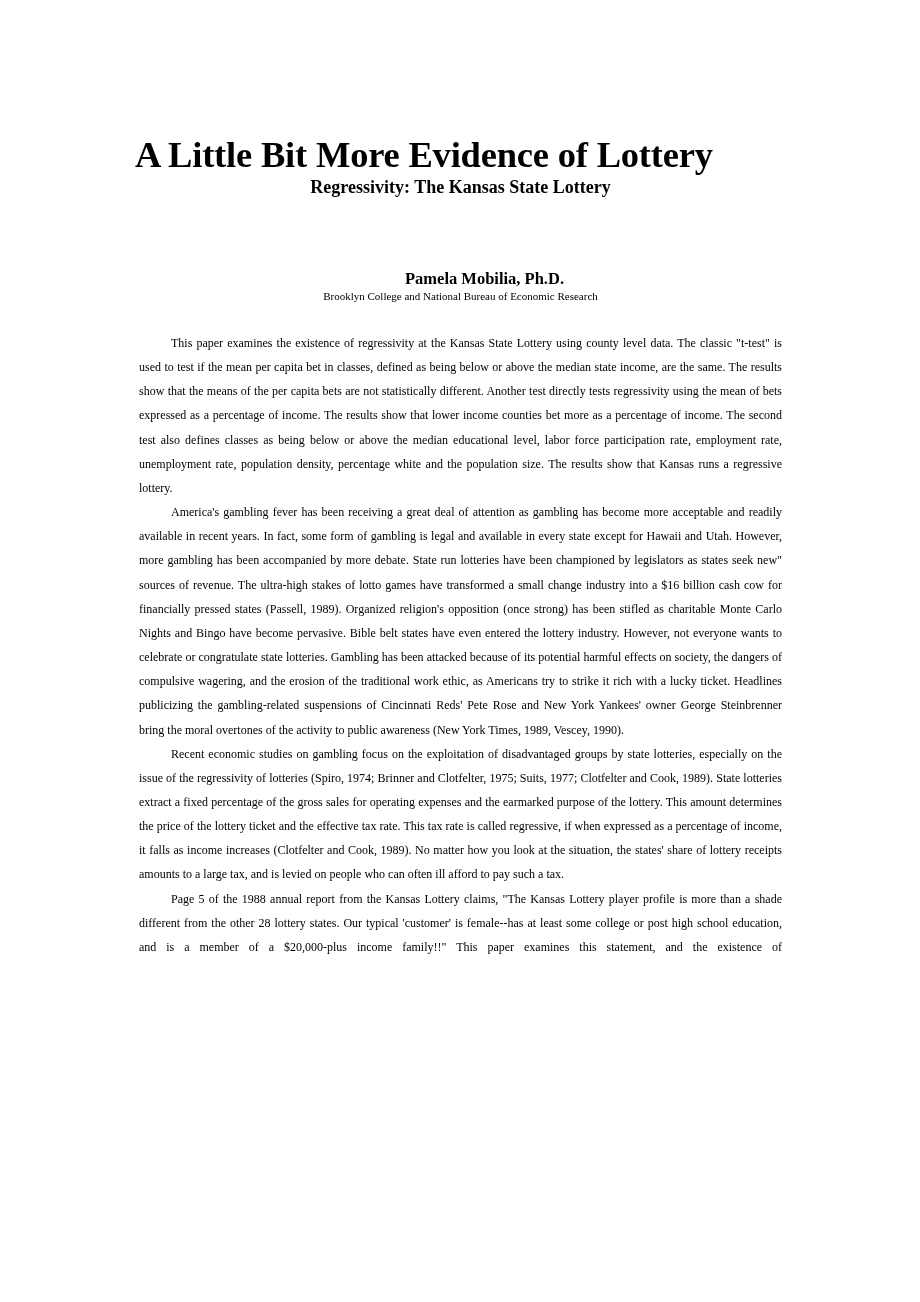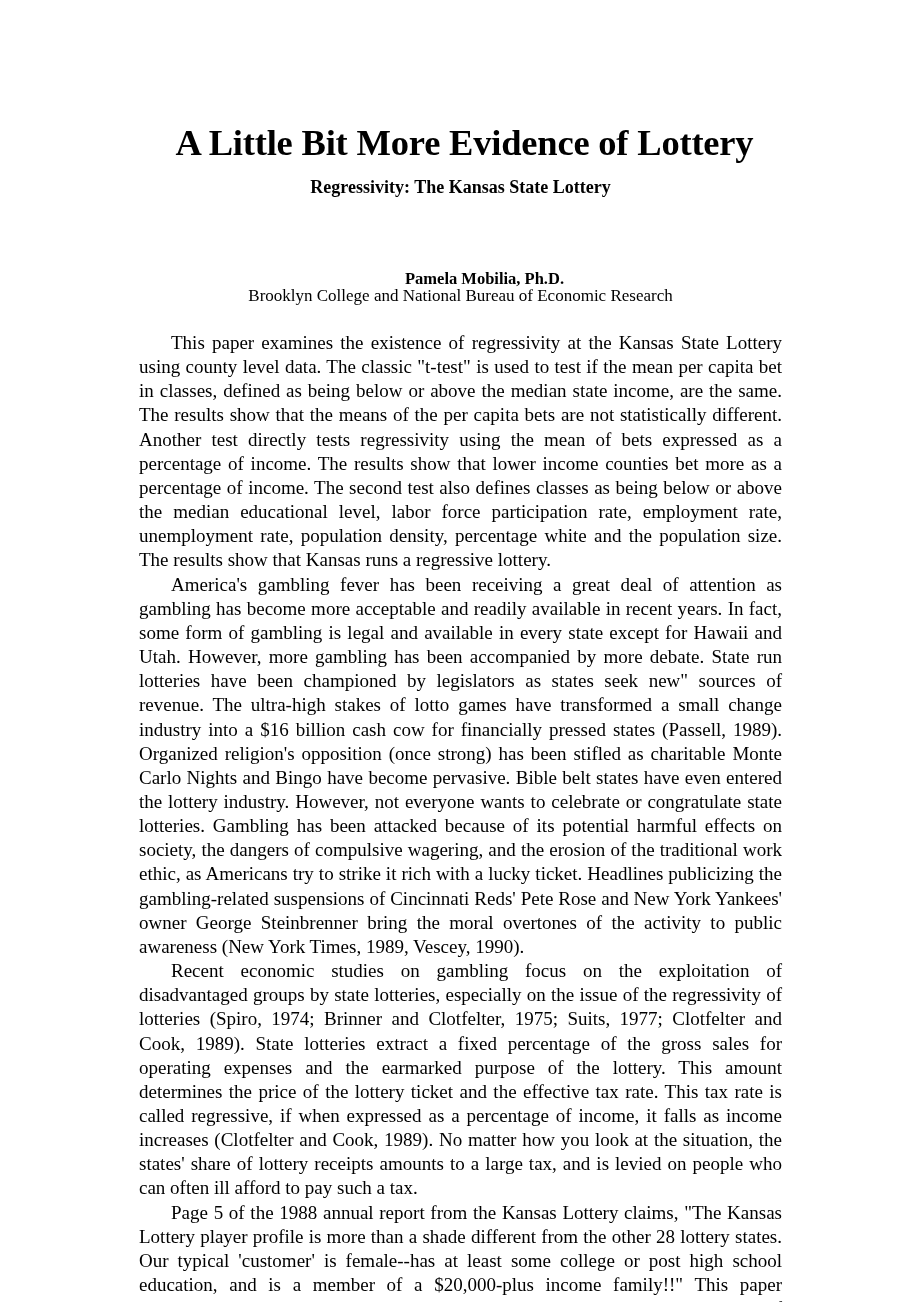--- a/index.html
+++ b/index.html
@@ -1,24 +1,24 @@
 <!DOCTYPE html>
 <html><head>
   <meta charset="utf-8">
   <style>
     html, body { margin: 0; padding: 0; background: #ffffff; }
     body { width: 920px; height: 1302px; position: relative; overflow: hidden; }
     .page { position: absolute; left: 139px; top: 0; width: 643px; color: #000; font-family: "Liberation Serif", serif; }
-    .title { position: absolute; top: 116px; left: -20px; width: 683px; text-align: center; font-weight: bold; font-size: 36.5px; letter-spacing: -0.2px; line-height: 46px; margin: 4px; }
+    .title { position: absolute; top: 116px; left: -20px; width: 683px; font-weight: bold; font-size: 36.5px; letter-spacing: -0.2px; line-height: 46px; margin: 16px; }
     .subtitle { position: absolute; top: 173px; left: 0; width: 643px; text-align: center; font-weight: bold; font-size: 18px; line-height: 28px; margin: 0; }
     .author { position: absolute; top: 288px; left: 16px; width: 643px; text-align: center; font-weight: bold; font-size: 16.5px; line-height: 22px; margin: 8px; }
-    .affil { position: absolute; top: 285px; left: 0; width: 643px; text-align: center; font-size: 17px; line-height: 22px; margin: 0; }
+    .affil { position: absolute; top: 285px; left: 0; width: 643px; text-align: center; font-size: 11px; line-height: 22px; margin: 0; }
     .affil { top: 285px; }
     .body { position: absolute; top: 331px; left: 0; width: 643px; }
-    .body p { margin: 0; font-size: 19px; line-height: 24.15px; text-align: justify; text-indent: 32px; }
+    .body p { margin: 0; font-size: 12px; line-height: 24.15px; text-align: justify; text-indent: 32px; }
   </style>
 </head>
 <body>
 
 <div class="page">
   <h1 class="title">A Little Bit More Evidence of Lottery</h1>
   <h2 class="subtitle">Regressivity: The Kansas State Lottery</h2>
   <div class="author">Pamela Mobilia, Ph.D.</div>
   <div class="affil" style="top:285px;margin-top:0;">Brooklyn College and National Bureau of Economic Research</div>
   <div class="body">

